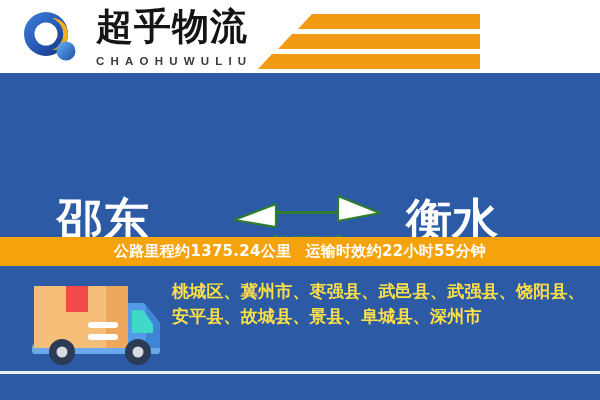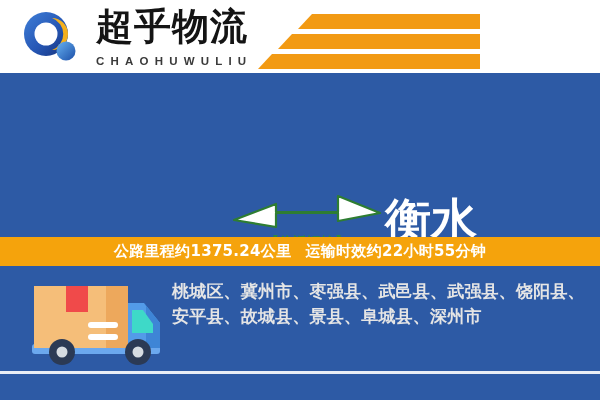--- a/index.html
+++ b/index.html
@@ -72,21 +72,21 @@
     position: absolute;
     top: 122px;
     font-family: "DejaVu Sans", "Liberation Sans", sans-serif;
     font-size: 46px;
     font-weight: bold;
     color: #ffffff;
     line-height: 50px;
     white-space: nowrap;
   }
   .city-origin { left: 57px; }
-  .city-dest   { left: 385px; }
+  .city-dest   { left: 406px; }
 
   .route-mid {
     position: absolute;
     left: 232px; top: 113px;
     width: 150px; height: 100px;
     text-align: center;
   }
   .note-top {
     font-family: "DejaVu Sans", "Liberation Sans", sans-serif;
     font-size: 14.5px;
@@ -141,21 +141,21 @@
     left: 26px; top: 10px;
     width: 146px; height: 95px;
   }
   .coverage-text {
     position: absolute;
     left: 172px; top: 13px;
     width: 418px;
     font-family: "DejaVu Sans", "Liberation Sans", sans-serif;
     font-size: 17px;
     font-weight: bold;
-    color: #e5e5e5;
+    color: #fde047;
     line-height: 25px;
     letter-spacing: 0.2px;
   }
   .bottom-rule {
     position: absolute;
     left: 0; top: 105px;
     width: 600px; height: 3px;
     background: #E8EDF5;
   }
 </style>
@@ -195,20 +195,21 @@
       <svg viewBox="0 0 260 73" width="260" height="73" preserveAspectRatio="none">
         <polygon points="92,14 260,14 260,29 78,29" fill="#F29A14"></polygon>
         <polygon points="72,34 260,34 260,49 58,49" fill="#F29A14"></polygon>
         <polygon points="52,54 260,54 260,69 38,69" fill="#F29A14"></polygon>
       </svg>
     </div>
   </div>
 
   <div class="route-panel">
 
+    <div class="city city-origin">邵东</div>
 
     <div class="route-mid">
 
       <div class="arrow-wrap">
         <svg viewBox="0 0 150 38" width="150" height="38">
           <polygon points="2,29 44,13 44,21 106,21 106,5 148,22 106,30 106,22 44,22 44,36" fill="#FFFFFF" stroke="#2E7D32" stroke-width="2.2" stroke-linejoin="round"></polygon>
         </svg>
       </div>
 
       <div class="note-bottom">【往返运输】</div>

